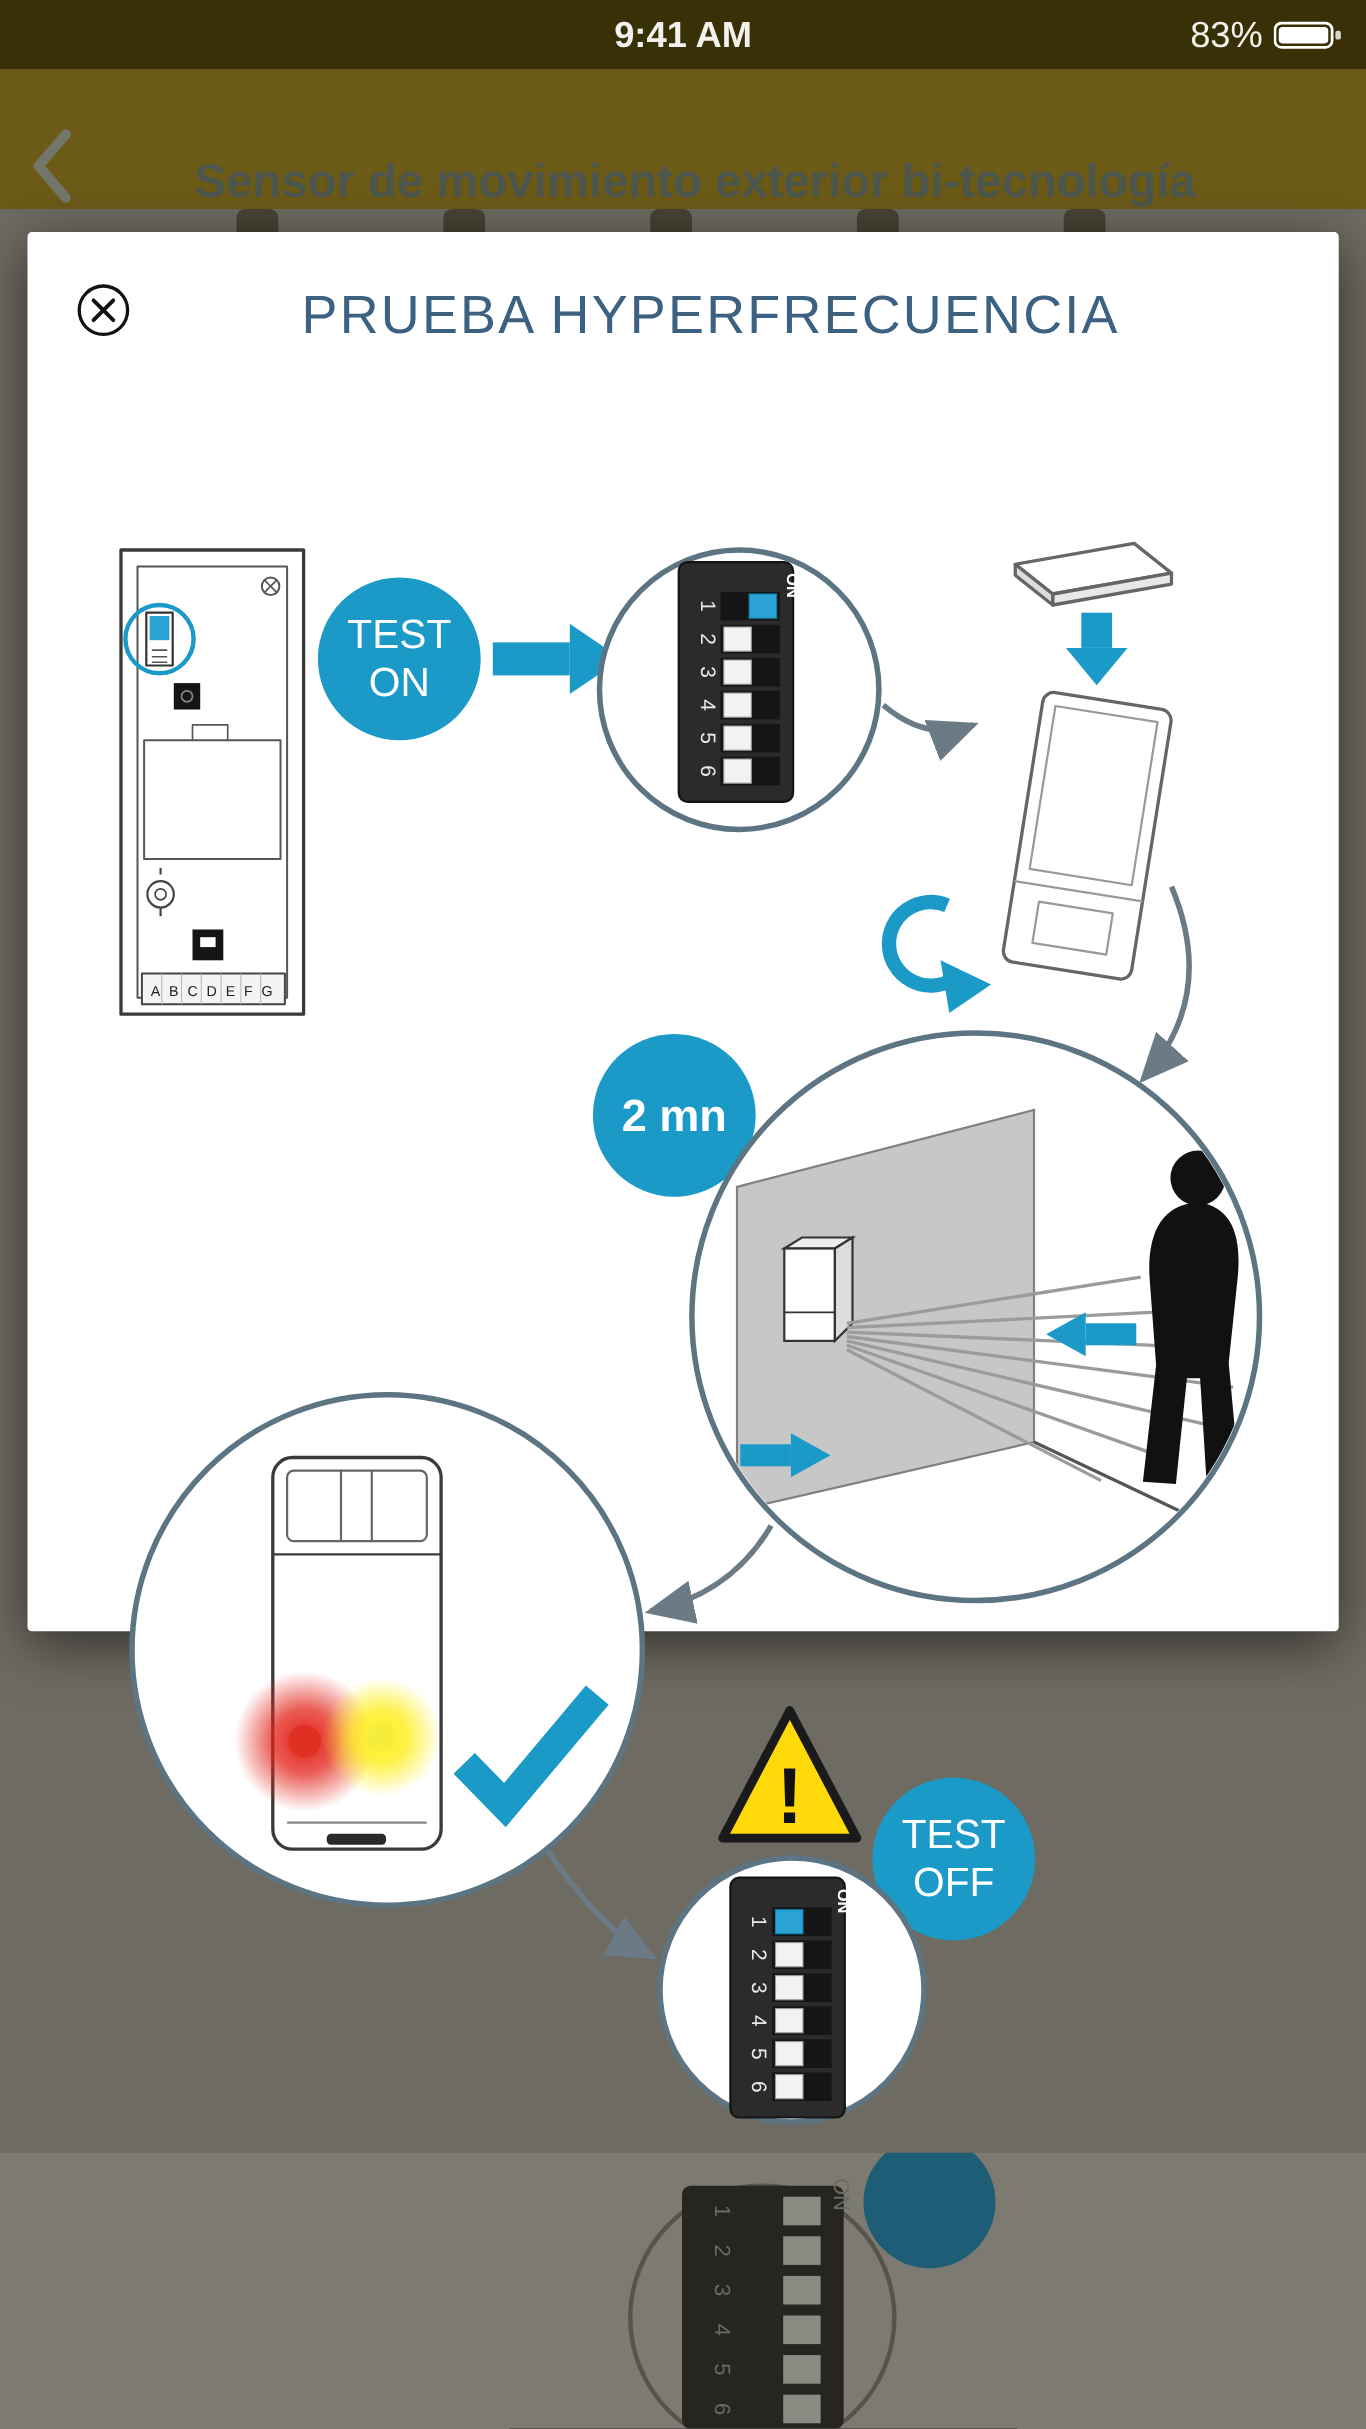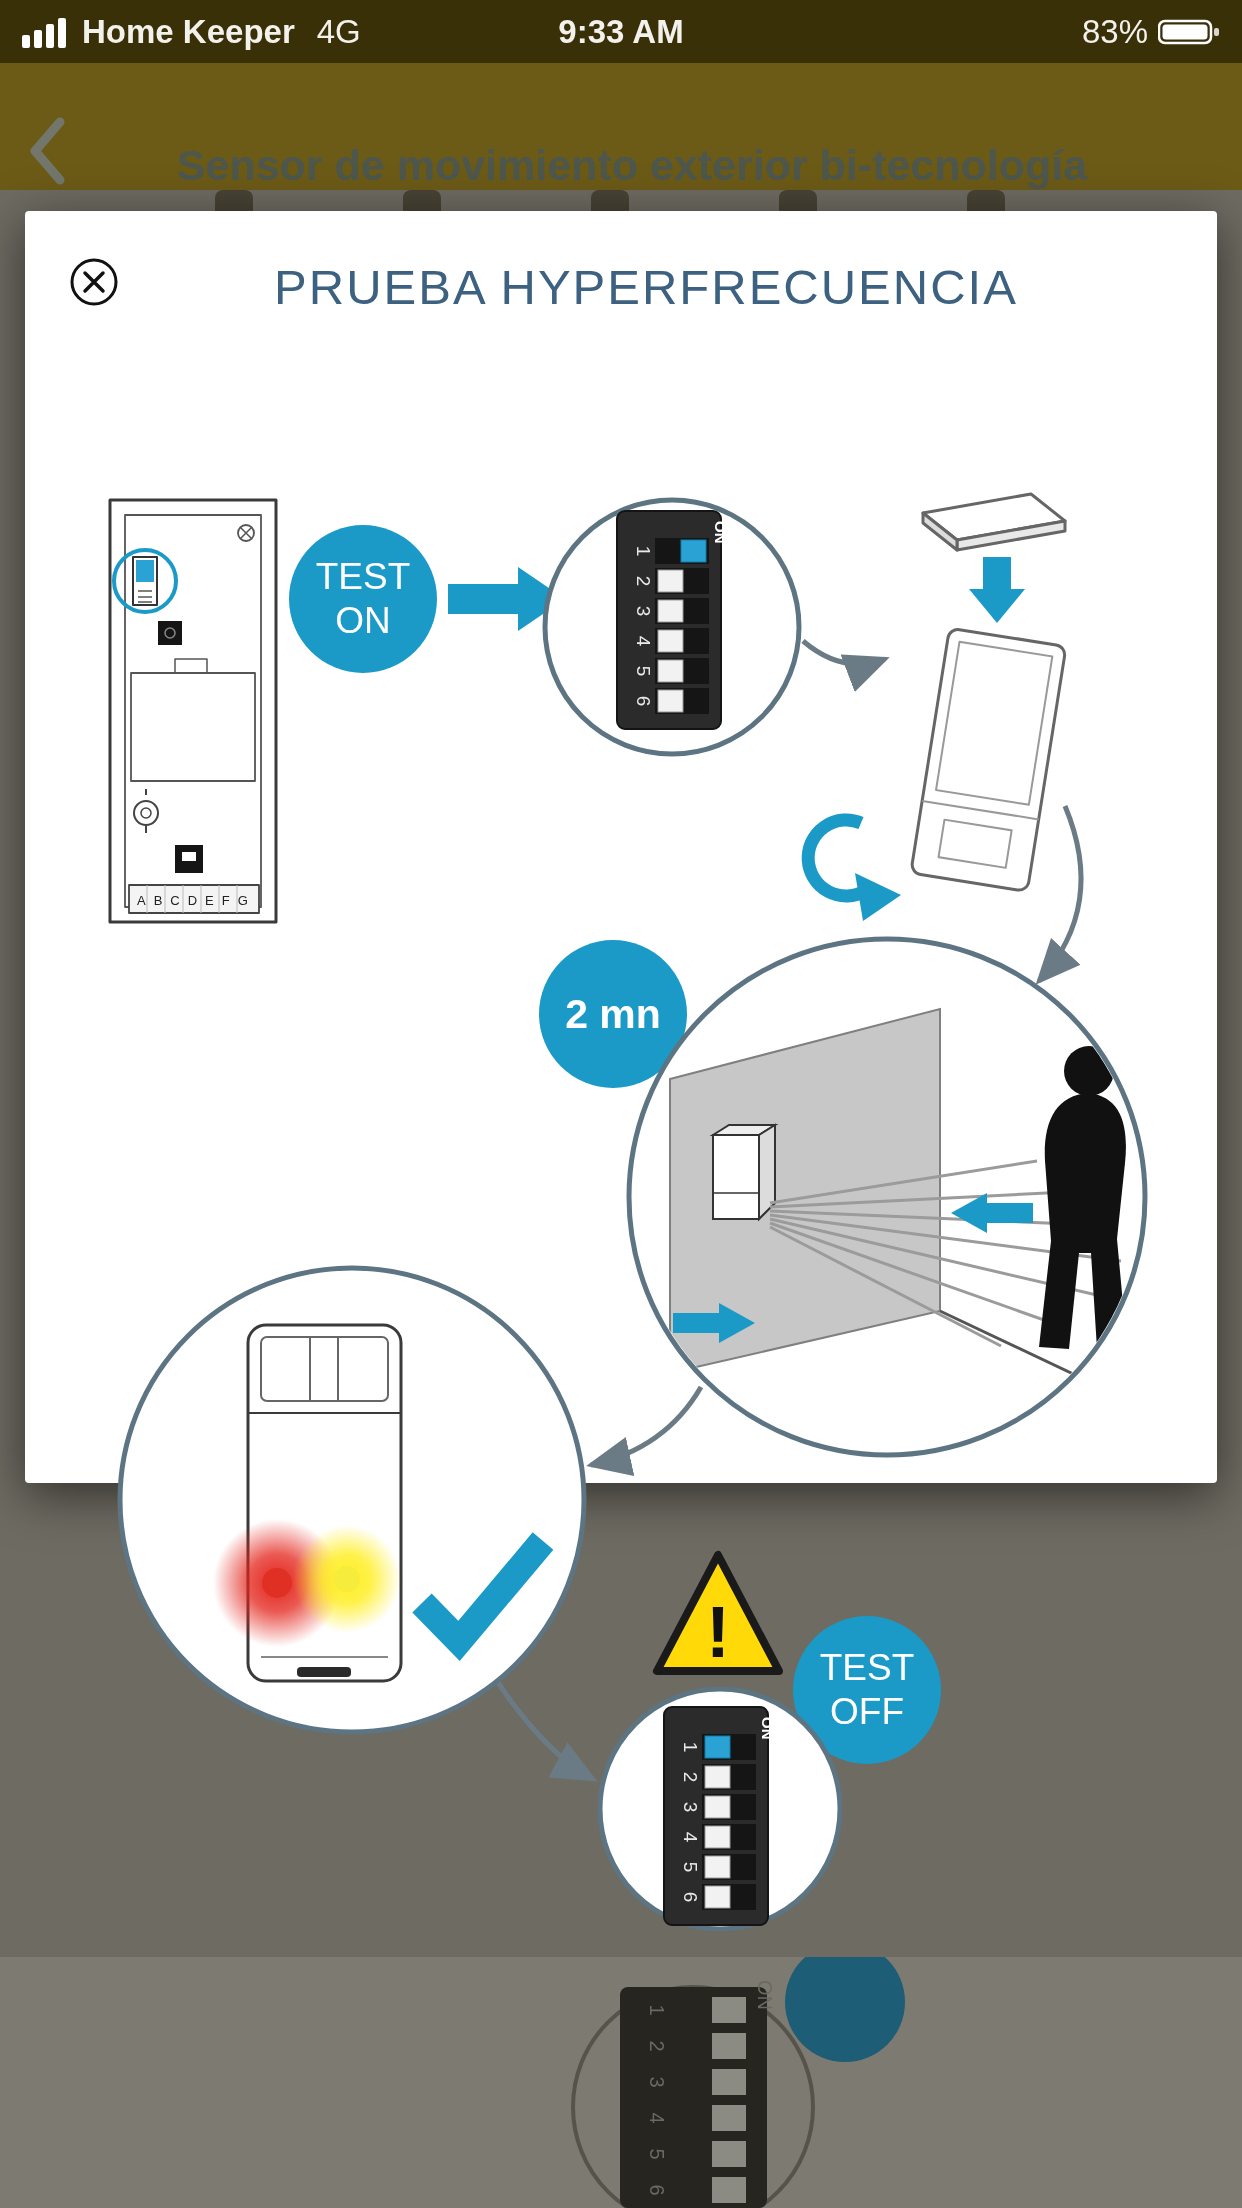--- a/index.html
+++ b/index.html
@@ -58,31 +58,21 @@
   .warn-mark { font-size:72px; font-weight:bold; fill:#111; text-anchor:middle; }
   
   .dim-bottom { position:absolute; left:0; top:1957px; }
 </style>
 </head>
 <body>
 
 <div class="screen">
 
   <div class="statusbar">
-    <div class="sb-left">
-      <svg width="46" height="32" viewBox="0 0 46 32">
-        <rect x="0" y="19" width="8" height="13" rx="2" fill="#fff"></rect>
-        <rect x="12" y="14" width="8" height="18" rx="2" fill="#fff"></rect>
-        <rect x="24" y="8" width="8" height="24" rx="2" fill="#fff"></rect>
-        <rect x="36" y="2" width="8" height="30" rx="2" fill="#fff"></rect>
-      </svg>
-      <span class="sb-carrier">Home Keeper</span>
-      <span class="sb-net">4G</span>
-    </div>
-    <div class="sb-time">9:33 AM</div>
+    <div class="sb-time">9:41 AM</div>
     <div class="sb-right">
       <span>83%</span>
       <svg width="64" height="30" viewBox="0 0 64 30">
         <rect x="1" y="4" width="52" height="22" rx="6" fill="none" stroke="#fff" stroke-width="2.5"></rect>
         <rect x="4.5" y="7.5" width="45" height="15" rx="3.5" fill="#fff"></rect>
         <rect x="56" y="11" width="5" height="8" rx="2" fill="#fff" opacity="0.8"></rect>
       </svg>
     </div>
   </div>
 

